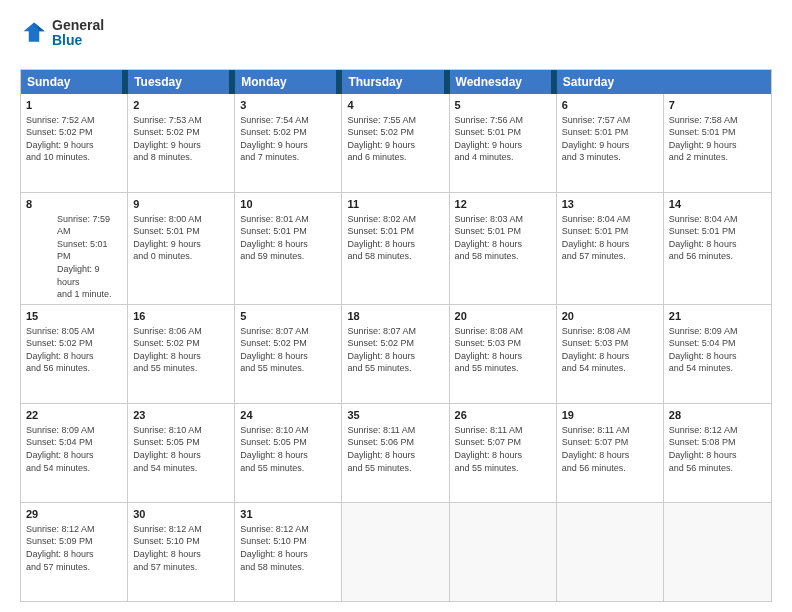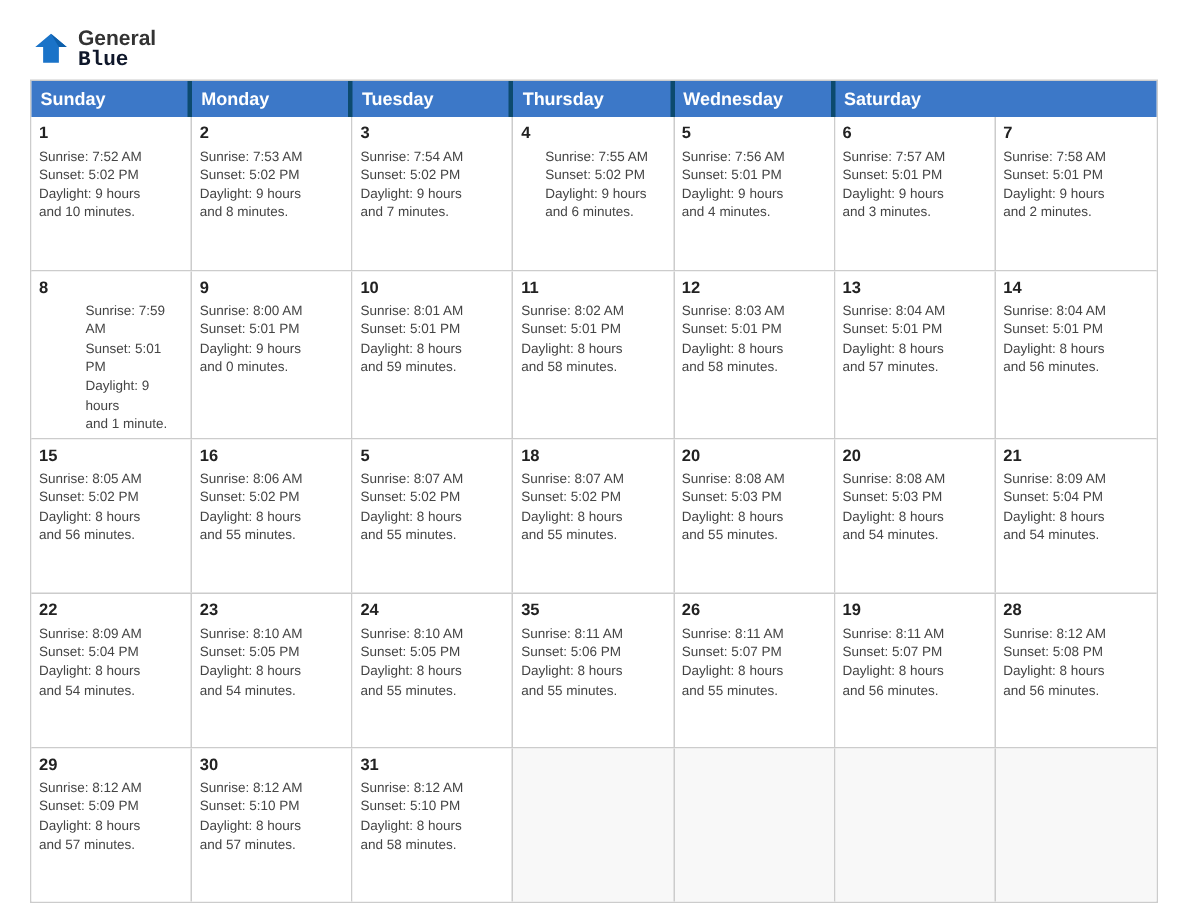--- a/index.html
+++ b/index.html
@@ -14,21 +14,21 @@
       width: 792px;
       height: 612px;
       padding: 18px 20px 10px 20px;
       display: flex;
       flex-direction: column;
     }
     .header {
       display: flex;
       justify-content: space-between;
       align-items: flex-start;
-      margin-bottom: 4px;
+      margin-bottom: 20px;
     }
     .logo {
       display: flex;
       align-items: center;
       gap: 4px;
     }
     .logo-icon {
       width: 28px;
       height: 28px;
     }
@@ -56,21 +56,21 @@
       display: grid;
       grid-template-columns: repeat(7, 1fr);
       background: #3c78c8;
     }
     .cal-header-cell {
       color: #fff;
       font-size: 12px;
       font-weight: bold;
       padding: 5px 6px;
       text-align: left;
-      border-right: 3px solid #0c4a6e;
+      border-right: 6px solid #0c4a6e;
     }
     .cal-header-cell:last-child { border-right: none; }
     .cal-body {
       flex: 1;
       display: flex;
       flex-direction: column;
     }
     .cal-row {
       display: grid;
       grid-template-columns: repeat(7, 1fr);
@@ -107,34 +107,34 @@
 
 <div class="page">
   <div class="header">
     <div class="logo">
       <svg class="logo-icon" viewBox="0 0 32 32">
         <polygon points="16,4 28,14 22,14 22,26 10,26 10,14 4,14" fill="#1a73c8"></polygon>
         <polygon points="16,4 28,14 22,14" fill="#0d5fab"></polygon>
       </svg>
       <div>
         <div style="font-size:14px;font-weight:bold;color:#333;line-height:1.1;">General</div>
-        <div style="font-size:14px;font-weight:bold;color:#0f172a;line-height:1.1;font-family:Liberation Mono, monospace;">Blue</div>
+        <div style="font-size:14px;font-weight:bold;color:#0369a1;line-height:1.1;">Blue</div>
       </div>
     </div>
     <div class="title-block">
       <div class="month-title"></div>
       <div class="location"></div>
     </div>
   </div>
 
   <div class="calendar">
     <div class="cal-header">
     <div class="cal-header-cell">Sunday</div>
+        <div class="cal-header-cell">Tuesday</div>
         <div class="cal-header-cell">Monday</div>
-        <div class="cal-header-cell">Tuesday</div>
         <div class="cal-header-cell">Thursday</div>
         <div class="cal-header-cell">Wednesday</div>
         <div class="cal-header-cell">Saturday</div>
       </div>
     <div class="cal-body">
     <div class="cal-row">
           <div class="cal-cell">
             <span class="day-num">1</span>
             <div class="cell-info" style="white-space: pre-line;">Sunrise: 7:52 AM
 Sunset: 5:02 PM
@@ -150,21 +150,21 @@
           </div>
           <div class="cal-cell">
             <span class="day-num">3</span>
             <div class="cell-info" style="white-space: pre-line;">Sunrise: 7:54 AM
 Sunset: 5:02 PM
 Daylight: 9 hours
 and 7 minutes.</div>
           </div>
           <div class="cal-cell">
             <span class="day-num">4</span>
-            <div class="cell-info" style="white-space: pre-line; margin-left: 16px;">Sunrise: 7:55 AM
+            <div class="cell-info" style="white-space: pre-line;">Sunrise: 7:55 AM
 Sunset: 5:02 PM
 Daylight: 9 hours
 and 6 minutes.</div>
           </div>
           <div class="cal-cell">
             <span class="day-num">5</span>
             <div class="cell-info" style="white-space: pre-line;">Sunrise: 7:56 AM
 Sunset: 5:01 PM
 Daylight: 9 hours
 and 4 minutes.</div>

